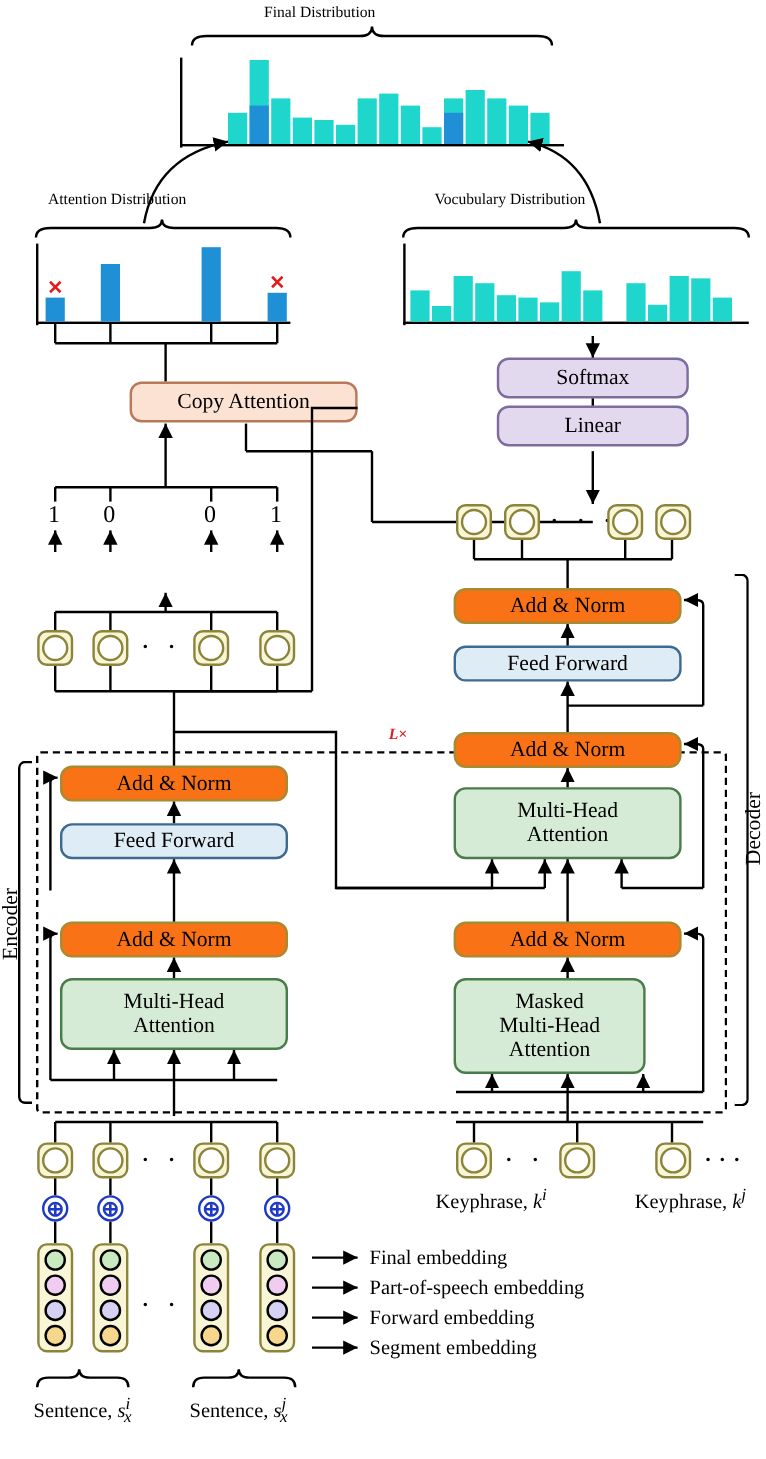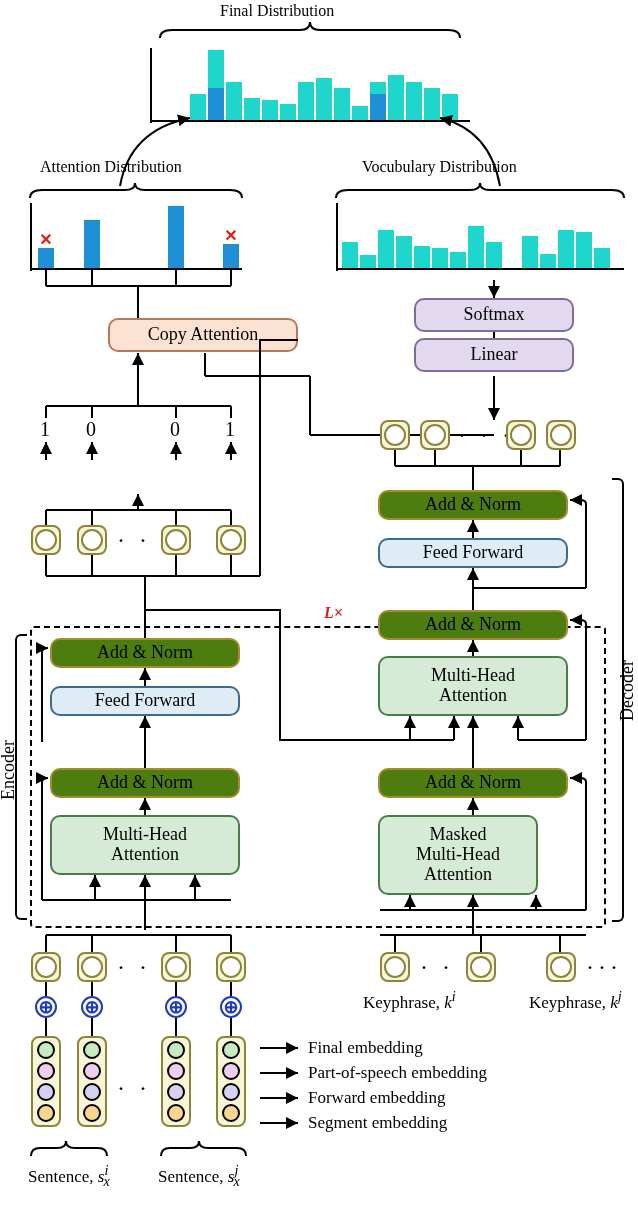--- a/index.html
+++ b/index.html
@@ -6,28 +6,28 @@
   body {
     margin: 0;
     font-family: Georgia, 'Times New Roman', serif;
     background: #fff;
     width: 638px;
     height: 1216px;
     position: relative;
     overflow: hidden;
   }
   .container { position: relative; width: 638px; height: 1216px; }
-  .lbl { position: absolute; font-size: 16px; white-space: nowrap; }
+  .lbl { position: absolute; font-size: 13px; white-space: nowrap; }
   .lbl-small { font-size: 17px; text-align: right; }
   .block {
     position: absolute; border: 2px solid; border-radius: 10px;
     display: flex; align-items: center; justify-content: center;
     font-size: 18px; text-align:center; line-height:1.1; padding: 3px;
   }
-  .addnorm { background:#4d7c0f; border-color:#a88a30; }
+  .addnorm { background:#f97316; border-color:#a88a30; }
   .feedfwd { background:#ddecf5; border-color:#3e6a8f; }
   .mha     { background:#d6ebd6; border-color:#4a7c4a; }
   .copy    { background:#fce2d3; border-color:#b9785a; }
   .extr    { background:#f6d7d7; border-color:#b06060; }
   .soft    { background:#e3d9ef; border-color:#7e6c9e; }
   .circ {
     position: absolute; width: 30px; height: 30px;
     border: 2px solid #8b843a; border-radius: 8px;
     background: #f8f6d7; display:flex; align-items:center; justify-content:center;
   }

